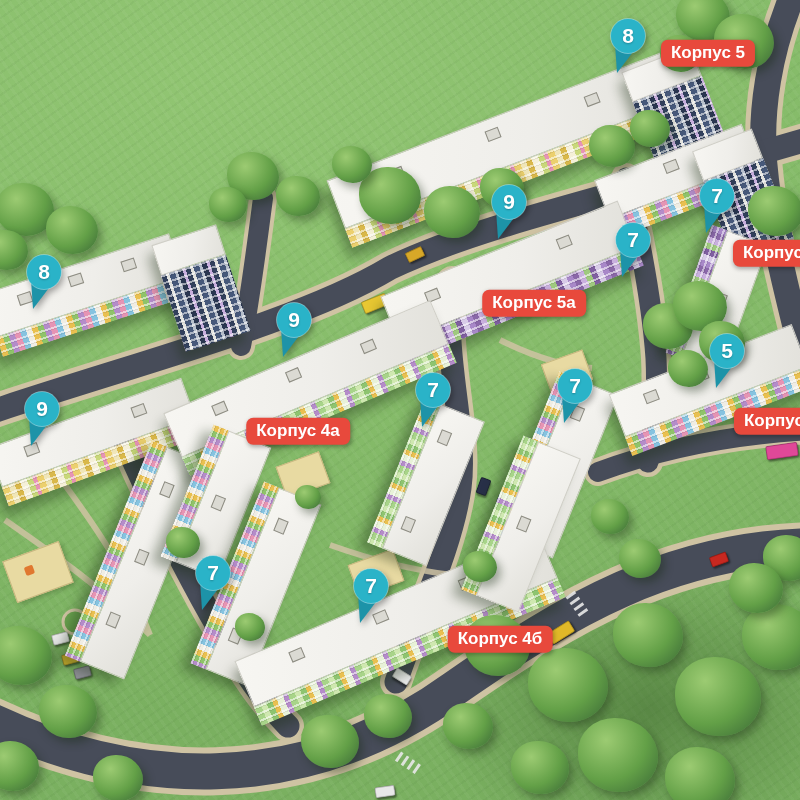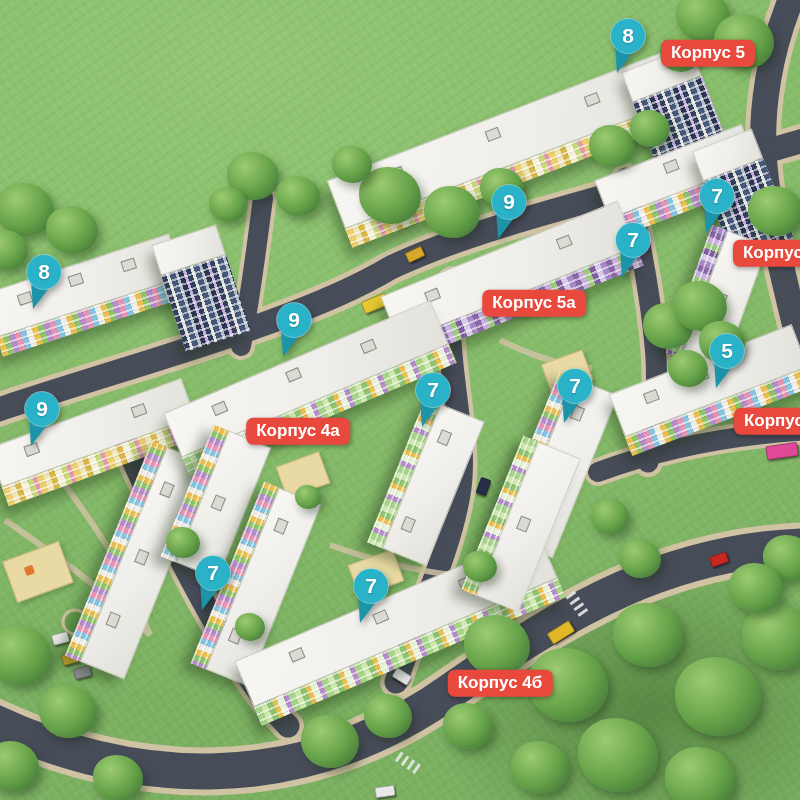--- a/index.html
+++ b/index.html
@@ -375,15 +375,15 @@
       <div class="pin" style="left: 349px; top: 566px;"><svg width="44" height="62" viewBox="0 0 44 62">
        <polygon points="9,28 33,28 11,57" fill="#1d93a8"></polygon>
        <circle cx="22" cy="20" r="17.5" fill="#2ab3c8" stroke="rgba(255,255,255,.35)" stroke-width="1"></circle>
      </svg>
      <span class="pin-num">7</span></div>
       <div class="bldg-label" style="left: 708px; top: 53px;">Корпус 5</div>
       <div class="bldg-label" style="left: 534px; top: 303px;">Корпус 5а</div>
       <div class="bldg-label" style="left: 780px; top: 253px;">Корпус 6</div>
       <div class="bldg-label" style="left: 298px; top: 431px;">Корпус 4а</div>
       <div class="bldg-label" style="left: 781px; top: 421px;">Корпус 5</div>
-      <div class="bldg-label" style="left: 500px; top: 639px; margin-top: 44px;">Корпус 4б</div>
+      <div class="bldg-label" style="left: 500px; top: 639px;">Корпус 4б</div>
     </div>
 </div>
 
 </body></html>

